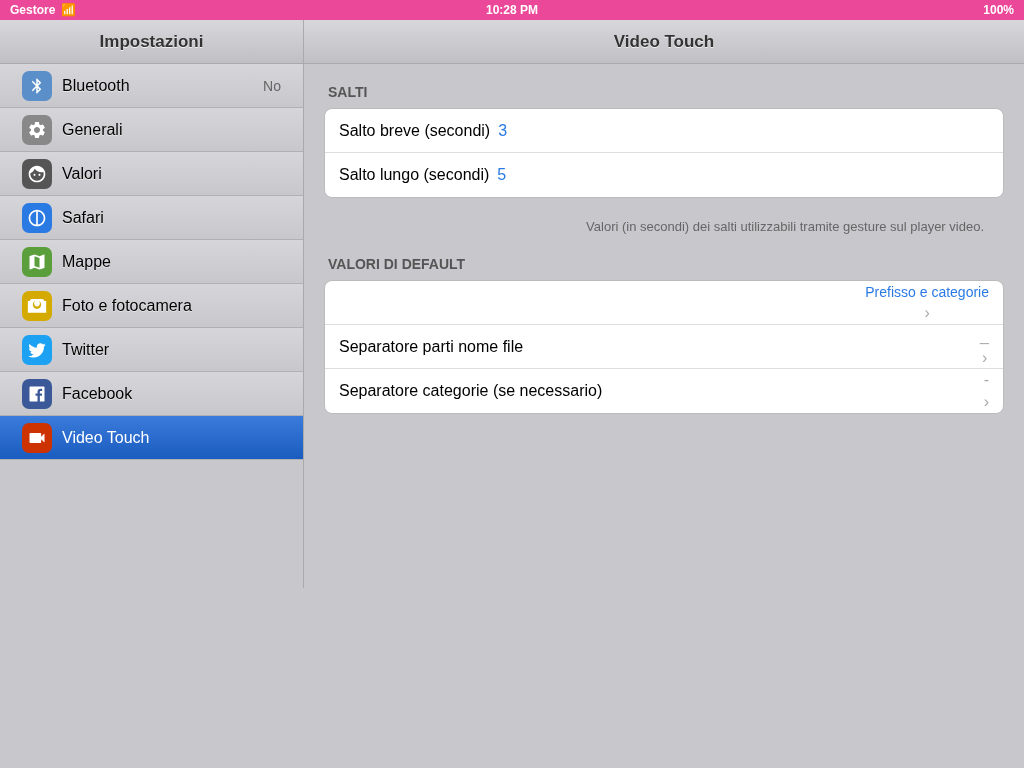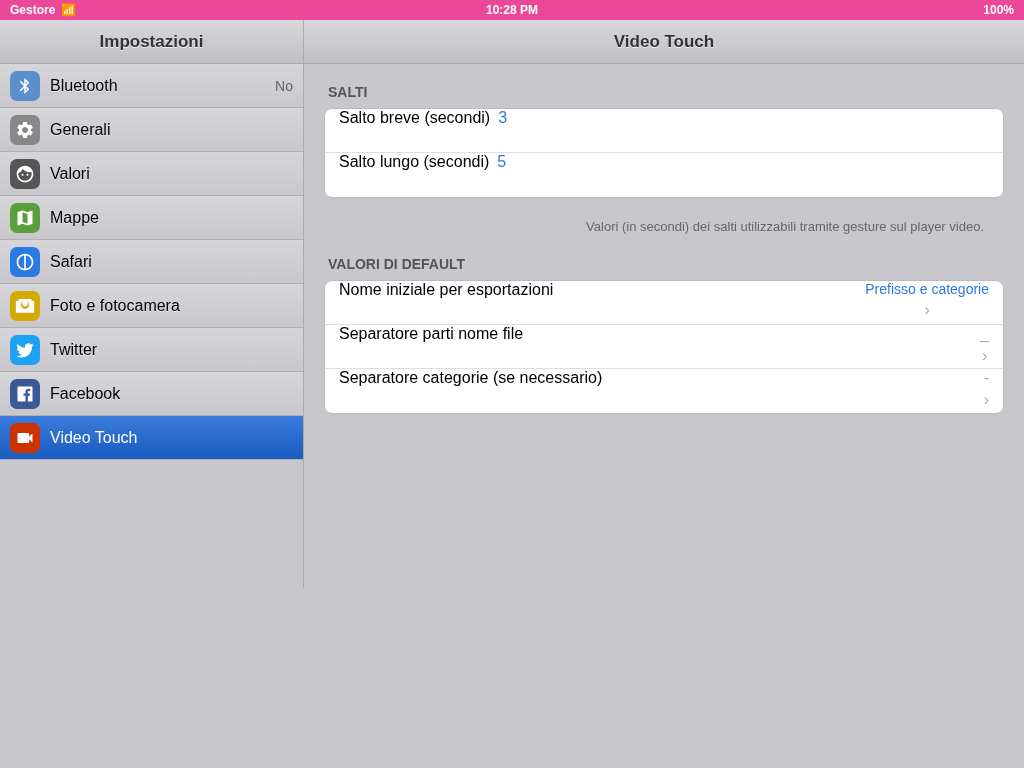--- a/index.html
+++ b/index.html
@@ -62,21 +62,21 @@
 
     #sidebar-list {
       flex: 1;
       overflow-y: auto;
     }
 
     .sidebar-item {
       display: flex;
       align-items: center;
       height: 44px;
-      padding: 0 10px;
+      padding: 0 22px;
       background: linear-gradient(to bottom, #d6d6da, #c8c8cc);
       border-bottom: 1px solid #b0b0b4;
       cursor: pointer;
       position: relative;
     }
     .sidebar-item.active {
       background: linear-gradient(to bottom, #3a7bdb, #1a5cbf);
     }
     .sidebar-item.active .item-label { color: #fff; text-shadow: none; }
 
@@ -155,20 +155,21 @@
     .card {
       background: #fff;
       border-radius: 8px;
       margin-bottom: 20px;
       overflow: hidden;
       border: 1px solid #bbb;
     }
 
     .card-row {
       display: flex;
+      align-items: center;
       height: 44px;
       padding: 0 14px;
       border-bottom: 1px solid #ddd;
       position: relative;
       cursor: pointer;
     }
     .card-row:last-child { border-bottom: none; }
 
     .card-row-label {
       font-size: 16px;
@@ -258,35 +259,35 @@
       <div class="sidebar-item">
         <div class="item-icon icon-privacy">
           <svg width="20" height="20" viewBox="0 0 24 24" fill="white">
               <path d="M9 11.75c-.69 0-1.25.56-1.25 1.25s.56 1.25 1.25 1.25 1.25-.56 1.25-1.25-.56-1.25-1.25-1.25zm6 0c-.69 0-1.25.56-1.25 1.25s.56 1.25 1.25 1.25 1.25-.56 1.25-1.25-.56-1.25-1.25-1.25zM12 2C6.48 2 2 6.48 2 12s4.48 10 10 10 10-4.48 10-10S17.52 2 12 2zm0 18c-4.41 0-8-3.59-8-8 0-.29.02-.58.05-.86 2.36-1.05 4.23-2.98 5.21-5.37C11.07 8.33 14.05 10 17.42 10c.78 0 1.53-.09 2.25-.26.21.71.33 1.47.33 2.26 0 4.41-3.59 8-8 8z"></path>
             </svg>
         </div>
         <span class="item-label">Valori</span>
       </div>
 
       <div class="sidebar-item">
+        <div class="item-icon icon-safari">
+          <svg width="20" height="20" viewBox="0 0 24 24" fill="white">
+              <path d="M12 2C6.48 2 2 6.48 2 12s4.48 10 10 10 10-4.48 10-10S17.52 2 12 2zm-1 17.93c-3.94-.49-7-3.85-7-7.93s3.06-7.44 7-7.93v15.86zm2 0V4.07c3.94.49 7 3.85 7 7.93s-3.06 7.44-7 7.93z"></path>
+            </svg>
+        </div>
+        <span class="item-label">Safari</span>
+      </div>
+
+      <div class="sidebar-item">
         <div class="item-icon icon-mappe">
           <svg width="20" height="20" viewBox="0 0 24 24" fill="white">
               <path d="M20.5 3l-.16.03L15 5.1 9 3 3.36 4.9c-.21.07-.36.25-.36.48V20.5c0 .28.22.5.5.5l.16-.03L9 18.9l6 2.1 5.64-1.9c.21-.07.36-.25.36-.48V3.5c0-.28-.22-.5-.5-.5zM15 19l-6-2.11V5l6 2.11V19z"></path>
             </svg>
         </div>
         <span class="item-label">Mappe</span>
-      </div>
-
-      <div class="sidebar-item">
-        <div class="item-icon icon-safari">
-          <svg width="20" height="20" viewBox="0 0 24 24" fill="white">
-              <path d="M12 2C6.48 2 2 6.48 2 12s4.48 10 10 10 10-4.48 10-10S17.52 2 12 2zm-1 17.93c-3.94-.49-7-3.85-7-7.93s3.06-7.44 7-7.93v15.86zm2 0V4.07c3.94.49 7 3.85 7 7.93s-3.06 7.44-7 7.93z"></path>
-            </svg>
-        </div>
-        <span class="item-label">Safari</span>
       </div>
 
       <div class="sidebar-item">
         <div class="item-icon icon-foto">
           <svg width="20" height="20" viewBox="0 0 24 24" fill="white">
               <path d="M12 12.5c-1.93 0-3.5-1.57-3.5-3.5S10.07 5.5 12 5.5s3.5 1.57 3.5 3.5-1.57 3.5-3.5 3.5zm7-9H5L3 6H1v14h22V6h-2l-2-2.5zm-7 12c-2.76 0-5-2.24-5-5s2.24-5 5-5 5 2.24 5 5-2.24 5-5 5z"></path>
             </svg>
         </div>
         <span class="item-label">Foto e fotocamera</span>
       </div>
@@ -336,21 +337,20 @@
         <div class="card-row">
           <span class="card-row-label">Salto lungo (secondi)</span>
           <span class="card-row-value">5</span>
         </div>
       </div>
       <div class="hint-text">Valori (in secondi) dei salti utilizzabili tramite gesture sul player video.</div>
 
       <div class="section-title">Valori di default</div>
       <div class="card">
         <div class="card-row">
-          <span class="card-row-label">Nome iniziale per esportazioni</span>
           <div class="card-row-right">
             <span class="card-row-right-text">Prefisso e categorie</span>
             <span class="chevron">›</span>
           </div>
         </div>
         <div class="card-row">
           <span class="card-row-label">Separatore parti nome file</span>
           <div class="card-row-right">
             <span class="card-row-dash">_</span>
             <span class="chevron">›</span>

